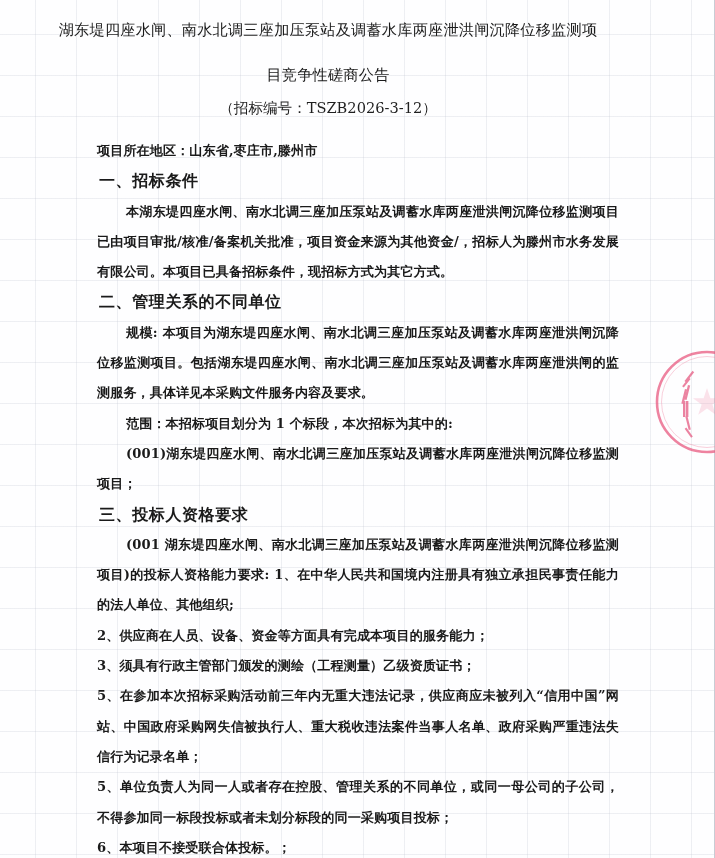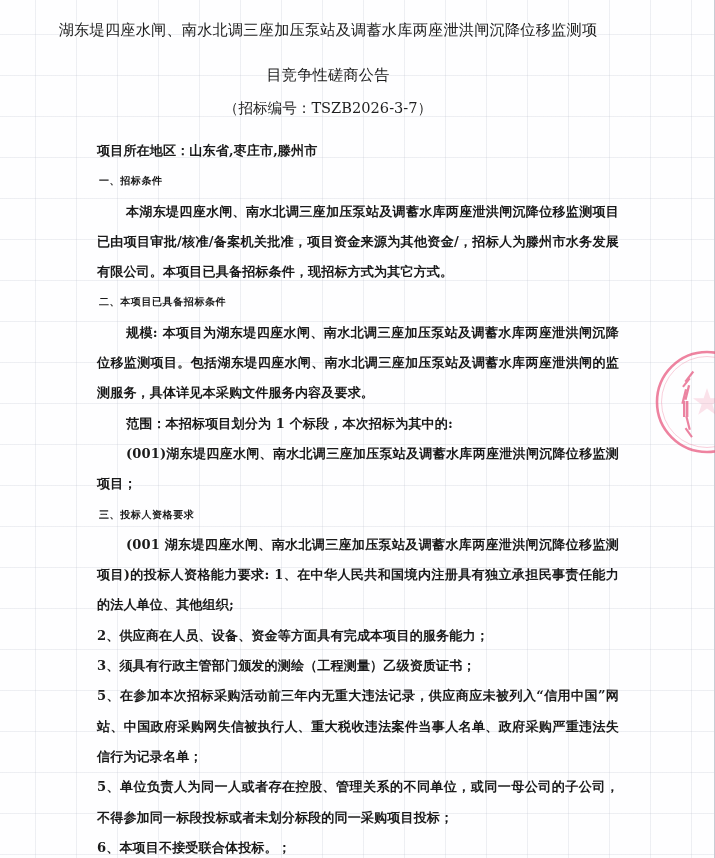--- a/index.html
+++ b/index.html
@@ -80,21 +80,21 @@
     letter-spacing: 0.1px;
     font-weight: bold;
   }
 
   .line {
     white-space: nowrap;
   }
 
   .head2 {
     font-weight: bold;
-    font-size: 10px;
+    font-size: 16px;
     letter-spacing: 0.6px;
     padding-left: 2px;
     white-space: nowrap;
   }
 
   .para.indent {
     text-indent: 29px;
   }
 
   
@@ -110,30 +110,30 @@
 </style>
 </head>
 <body>
 
 <div class="page">
 
   <div class="content">
 
     <div class="doc-title">湖东堤四座水闸、南水北调三座加压泵站及调蓄水库两座泄洪闸沉降位移监测项</div>
     <div class="doc-title">目竞争性磋商公告</div>
-    <div class="doc-subtitle">（招标编号：TSZB2026-3-7）</div>
+    <div class="doc-subtitle">（招标编号：TSZB2026-3-12）</div>
 
     <div class="body-area">
 
       <p class="line">项目所在地区：山东省,枣庄市,滕州市</p>
 
       <p class="head2">一、招标条件</p>
       <p class="para indent">本湖东堤四座水闸、南水北调三座加压泵站及调蓄水库两座泄洪闸沉降位移监测项目已由项目审批/核准/备案机关批准，项目资金来源为其他资金/，招标人为滕州市水务发展有限公司。本项目已具备招标条件，现招标方式为其它方式。</p>
 
-      <p class="head2">二、本项目已具备招标条件</p>
+      <p class="head2">二、管理关系的不同单位</p>
       <p class="para indent">规模: 本项目为湖东堤四座水闸、南水北调三座加压泵站及调蓄水库两座泄洪闸沉降位移监测项目。包括湖东堤四座水闸、南水北调三座加压泵站及调蓄水库两座泄洪闸的监测服务，具体详见本采购文件服务内容及要求。</p>
       <p class="para indent">范围：本招标项目划分为 1 个标段，本次招标为其中的:</p>
       <p class="para indent">(001)湖东堤四座水闸、南水北调三座加压泵站及调蓄水库两座泄洪闸沉降位移监测项目；</p>
 
       <p class="head2">三、投标人资格要求</p>
       <p class="para indent">(001 湖东堤四座水闸、南水北调三座加压泵站及调蓄水库两座泄洪闸沉降位移监测项目)的投标人资格能力要求: 1、在中华人民共和国境内注册具有独立承担民事责任能力的法人单位、其他组织;</p>
       <p class="para">2、供应商在人员、设备、资金等方面具有完成本项目的服务能力；</p>
       <p class="para">3、须具有行政主管部门颁发的测绘（工程测量）乙级资质证书；</p>
       <p class="para">5、在参加本次招标采购活动前三年内无重大违法记录，供应商应未被列入“信用中国”网站、中国政府采购网失信被执行人、重大税收违法案件当事人名单、政府采购严重违法失信行为记录名单；</p>
       <p class="para">5、单位负责人为同一人或者存在控股、管理关系的不同单位，或同一母公司的子公司，不得参加同一标段投标或者未划分标段的同一采购项目投标；</p>

